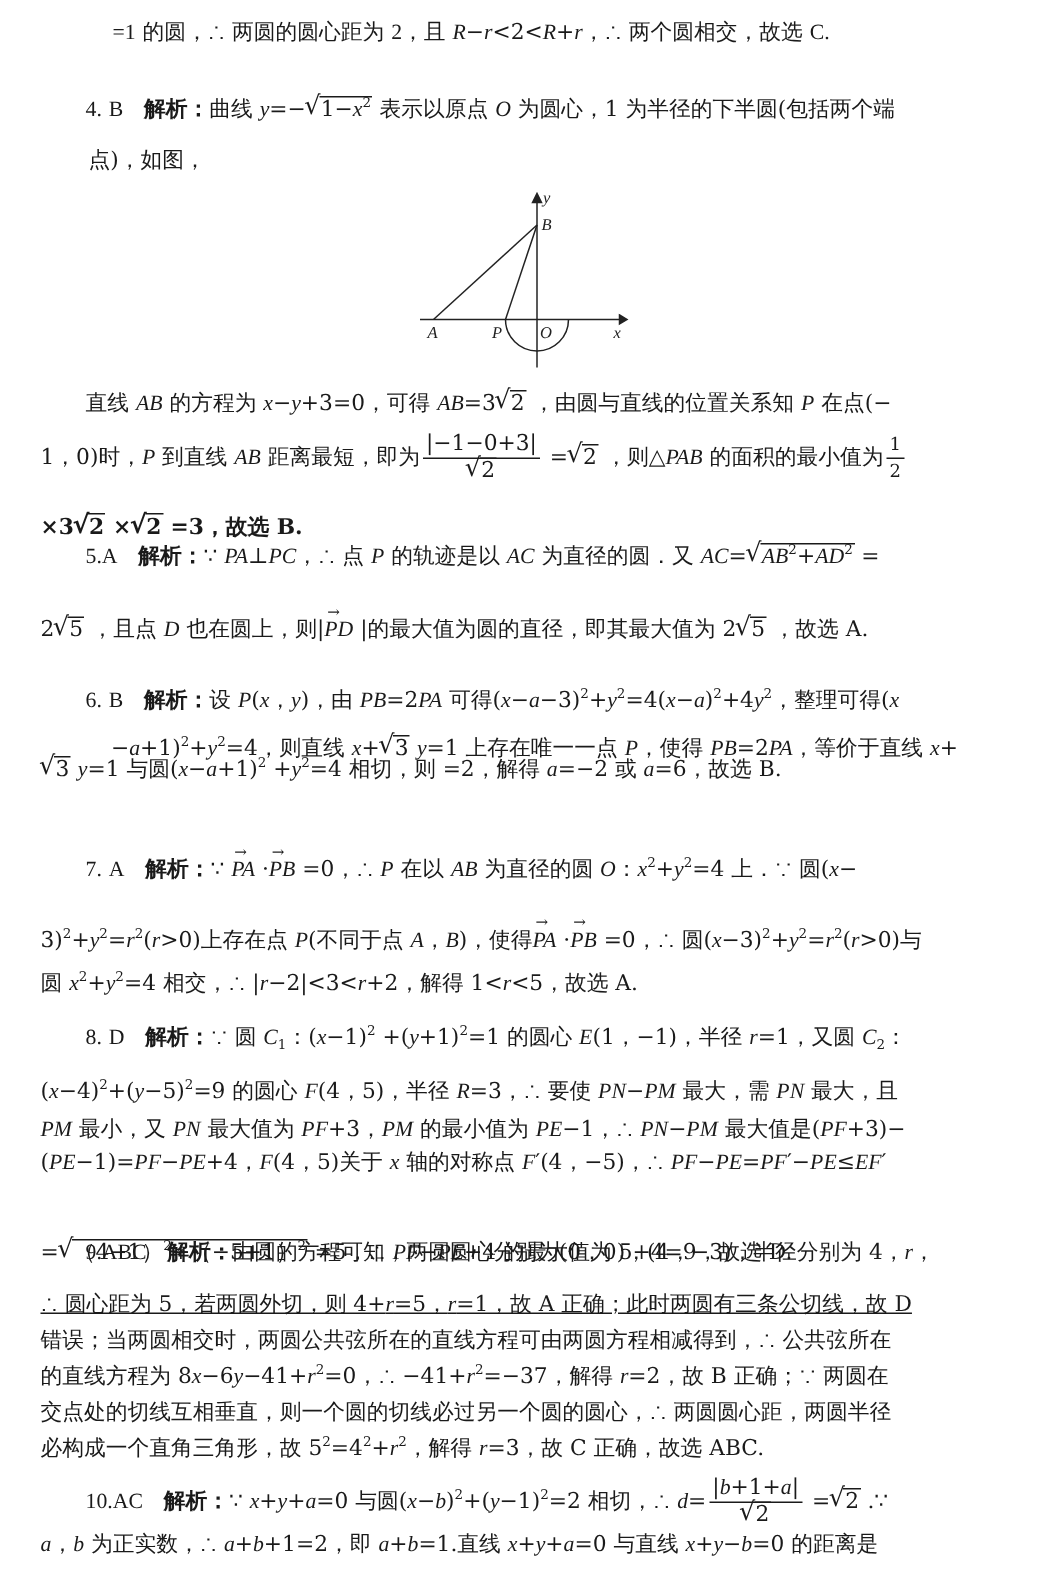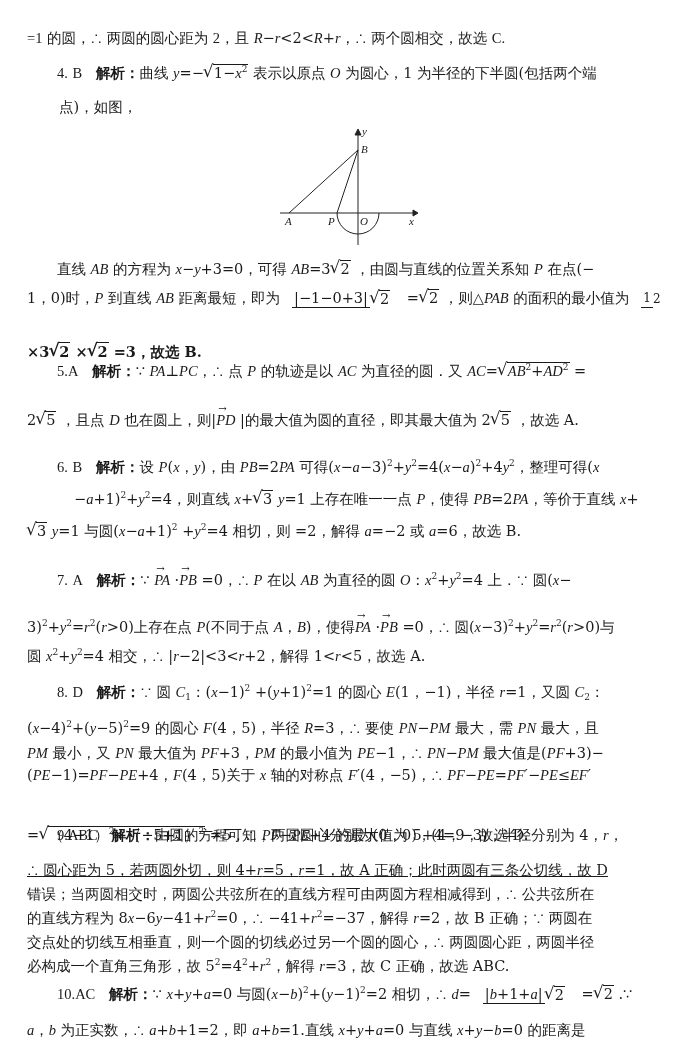--- a/index.html
+++ b/index.html
@@ -13,32 +13,32 @@
   i, .it { font-style: italic; font-family: "Liberation Serif", serif; }
   .num { font-family: "Liberation Serif", serif; }
   sup { font-size: 9px; vertical-align: 6px; line-height: 0; }
   sub { font-size: 9px; vertical-align: -3px; line-height: 0; }
   .sqrt { display: inline-block; position: relative; padding-left: 9px; }
   .sqrt::before {
     content: "√"; position: absolute; left: -1px; top: -2px; font-size: 17px;
     font-family: "DejaVu Sans", sans-serif;
   }
   .sqrt > .rad { border-top: 1px solid #1a1a1a; padding: 0 1px; }
-  .frac { display: inline-flex; flex-direction: row; align-items: center;
-          vertical-align: middle; margin: 0 12px; }
+  .frac { display: inline-flex; flex-direction: column; align-items: center;
+          vertical-align: middle; margin: 0 2px; }
   .frac .n { border-bottom: 1px solid #1a1a1a; padding: 0 2px; line-height: 17px; }
   .frac .d { line-height: 17px; }
   .vec { display: inline-block; position: relative; }
   .vec::before { content: "→"; position: absolute; top: -11px; left: 2px; font-size: 10px; font-style: normal; }
   .fig { position: absolute; left: 275px; top: 125px; }
 </style>
 </head>
 <body>
 
-<div class="line" style="top:28px;">
+<div class="line" style="top:12px;margin-left:48px;">
   <span class="num">=1</span> 的圆，∴ 两圆的圆心距为 <span class="num">2</span>，且 <i>R</i>−<i>r</i>&lt;2&lt;<i>R</i>+<i>r</i>，∴ 两个圆相交，故选 <span class="num">C.</span>
 </div>
 
 <div class="line ind" style="top:63px;">
   <span class="num">4.</span>
   <span class="num">B</span>&nbsp;&nbsp;
   <b>解析：</b>曲线 <i>y</i>=−<span class="sqrt"><span class="rad">1−<i>x</i><sup>2</sup></span></span> 表示以原点 <i>O</i> 为圆心，1 为半径的下半圆(包括两个端
 </div>
 <div class="line" style="top:97px;margin-left:32px;">点)，如图，</div>
 
@@ -87,21 +87,21 @@
 </div>
 
 <div class="line ind" style="top:457px;">
   <span class="num">6.</span>
   <span class="num">B</span>&nbsp;&nbsp;
   <b>解析：</b>设 <i>P</i>(<i>x</i>，<i>y</i>)，由 <i>PB</i>=2<i>PA</i> 可得(<i>x</i>−<i>a</i>−3)<sup>2</sup>+<i>y</i><sup>2</sup>=4(<i>x</i>−<i>a</i>)<sup>2</sup>+4<i>y</i><sup>2</sup>，整理可得(<i>x</i>
 </div>
 <div class="line" style="top:489px;margin-left:47px;">
   −<i>a</i>+1)<sup>2</sup>+<i>y</i><sup>2</sup>=4，则直线 <i>x</i>+<span class="sqrt"><span class="rad">3</span></span> <i>y</i>=1 上存在唯一一点 <i>P</i>，使得 <i>PB</i>=2<i>PA</i>，等价于直线 <i>x</i>+
 </div>
-<div class="line" style="top:521px;">
+<div class="line" style="top:503px;">
   <span class="sqrt"><span class="rad">3</span></span> <i>y</i>=1 与圆(<i>x</i>−<i>a</i>+1)<sup>2</sup> +<i>y</i><sup>2</sup>=4 相切，则 =2，解得 <i>a</i>=−2 或 <i>a</i>=6，故选 B.
 </div>
 
 <div class="line ind" style="top:570px;">
   <span class="num">7.</span>
   <span class="num">A</span>&nbsp;&nbsp;
   <b>解析：</b>∵ <span class="vec"><i>PA</i></span> ·<span class="vec"><i>PB</i></span> =0，∴ <i>P</i> 在以 <i>AB</i> 为直径的圆 <i>O</i>：<i>x</i><sup>2</sup>+<i>y</i><sup>2</sup>=4 上．∵ 圆(<i>x</i>−
 </div>
 <div class="line" style="top:617px;">
   3)<sup>2</sup>+<i>y</i><sup>2</sup>=<i>r</i><sup>2</sup>(<i>r</i>&gt;0)上存在点 <i>P</i>(不同于点 <i>A</i>，<i>B</i>)，使得<span class="vec"><i>PA</i></span> ·<span class="vec"><i>PB</i></span> =0，∴ 圆(<i>x</i>−3)<sup>2</sup>+<i>y</i><sup>2</sup>=<i>r</i><sup>2</sup>(<i>r</i>&gt;0)与

